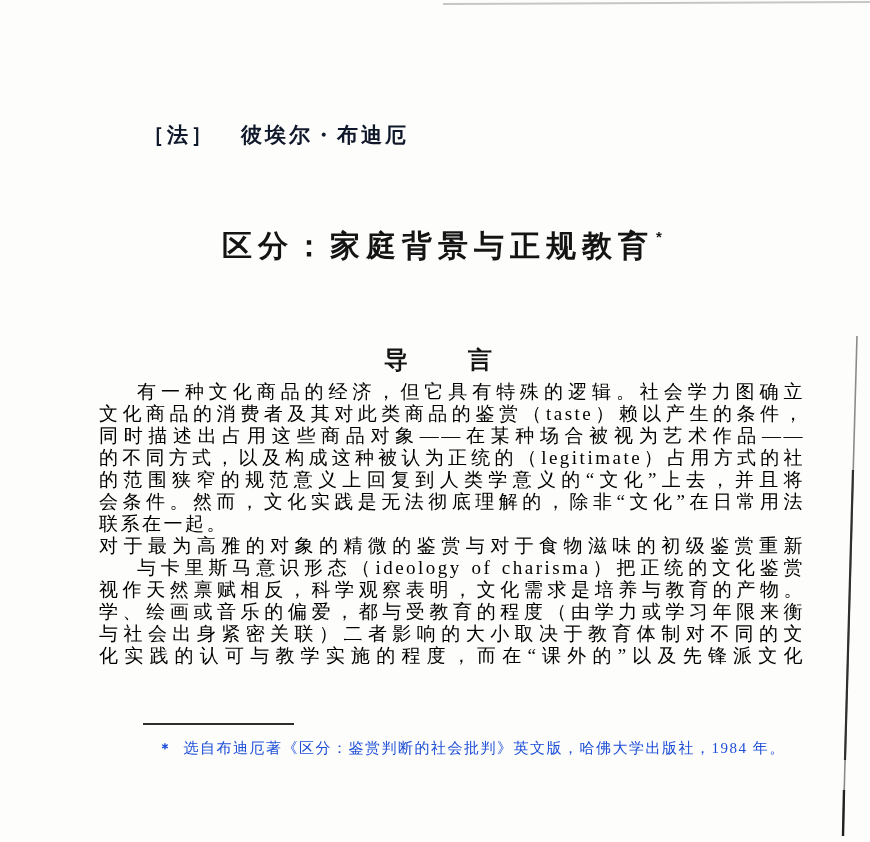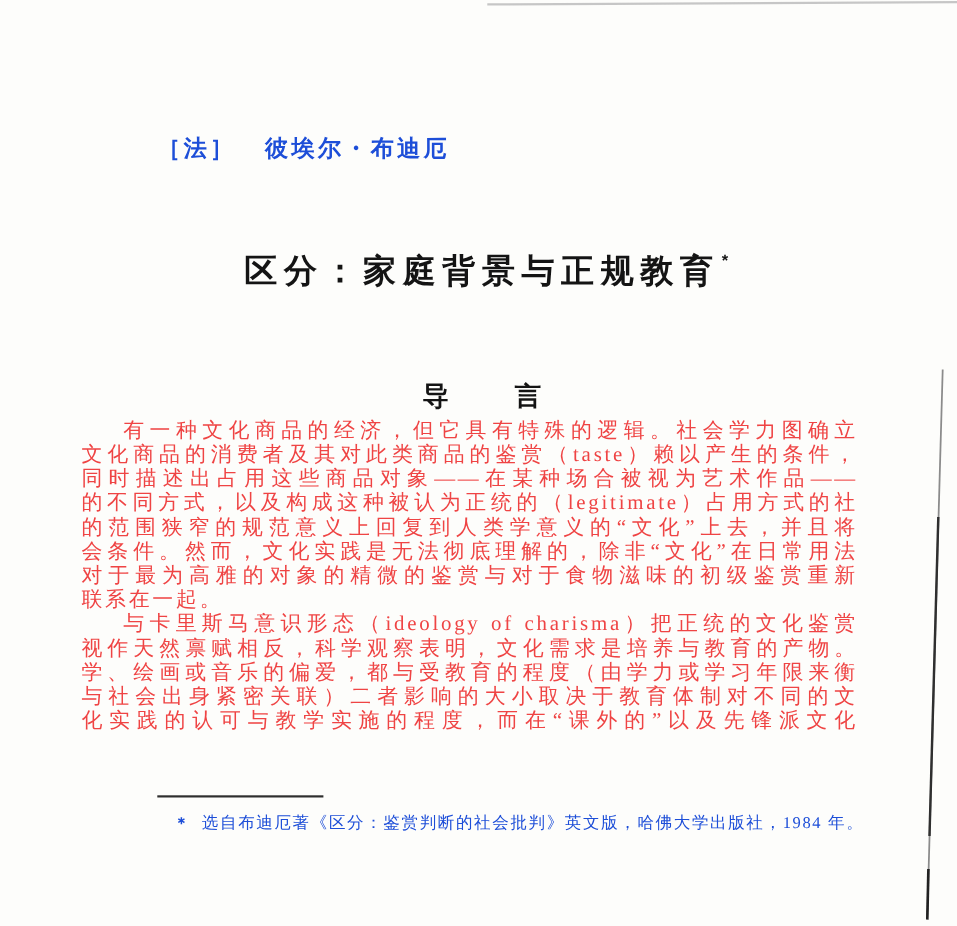--- a/index.html
+++ b/index.html
@@ -16,21 +16,21 @@
   }
 
   .author-line {
     position: absolute;
     left: 143px;
     top: 121px;
     font-family: "Liberation Sans", "DejaVu Sans", sans-serif;
     font-weight: bold;
     font-size: 21px;
     letter-spacing: 3px;
-    color: #1d4ed8;
+    color: #0f172a;
     white-space: nowrap;
   }
   .author-line .origin { margin-right: 26px; }
 
   .page-title {
     position: absolute;
     left: 0;
     top: 226px;
     width: 884px;
     text-align: center;
@@ -57,26 +57,26 @@
     font-family: "Liberation Sans", "DejaVu Sans", sans-serif;
     font-weight: bold;
     font-size: 24px;
     letter-spacing: 4px;
     color: #141414;
     white-space: nowrap;
   }
 
   .body-text {
     position: absolute;
-    left: 74px;
+    left: 99px;
     top: 381px;
     width: 706px;
     font-size: 19px;
     line-height: 22px;
-    color: #ef4444;
+    color: #000000;
   }
   .text-line {
     height: 22px;
     letter-spacing: 2.5px;
     text-align: justify;
     text-align-last: justify;
     white-space: nowrap;
     overflow: hidden;
   }
   .text-line.first { text-indent: 2em; }
@@ -137,22 +137,22 @@
   <div class="section-heading">导　　言</div>
 
   <div class="body-text">
     <div>
       <div class="text-line first">有一种文化商品的经济，但它具有特殊的逻辑。社会学力图确立</div>
       <div class="text-line">文化商品的消费者及其对此类商品的鉴赏（taste）赖以产生的条件，</div>
       <div class="text-line">同时描述出占用这些商品对象——在某种场合被视为艺术作品——</div>
       <div class="text-line">的不同方式，以及构成这种被认为正统的（legitimate）占用方式的社</div>
       <div class="text-line">的范围狭窄的规范意义上回复到人类学意义的“文化”上去，并且将</div>
       <div class="text-line">会条件。然而，文化实践是无法彻底理解的，除非“文化”在日常用法</div>
+      <div class="text-line short">联系在一起。</div>
       <div class="text-line">对于最为高雅的对象的精微的鉴赏与对于食物滋味的初级鉴赏重新</div>
-      <div class="text-line short">联系在一起。</div>
     </div>
     <div>
       <div class="text-line first">与卡里斯马意识形态（ideology of charisma）把正统的文化鉴赏</div>
       <div class="text-line">视作天然禀赋相反，科学观察表明，文化需求是培养与教育的产物。</div>
       <div class="text-line">学、绘画或音乐的偏爱，都与受教育的程度（由学力或学习年限来衡</div>
       <div class="text-line">与社会出身紧密关联）二者影响的大小取决于教育体制对不同的文</div>
       <div class="text-line">化实践的认可与教学实施的程度，而在“课外的”以及先锋派文化</div>
     </div>
   </div>
 

